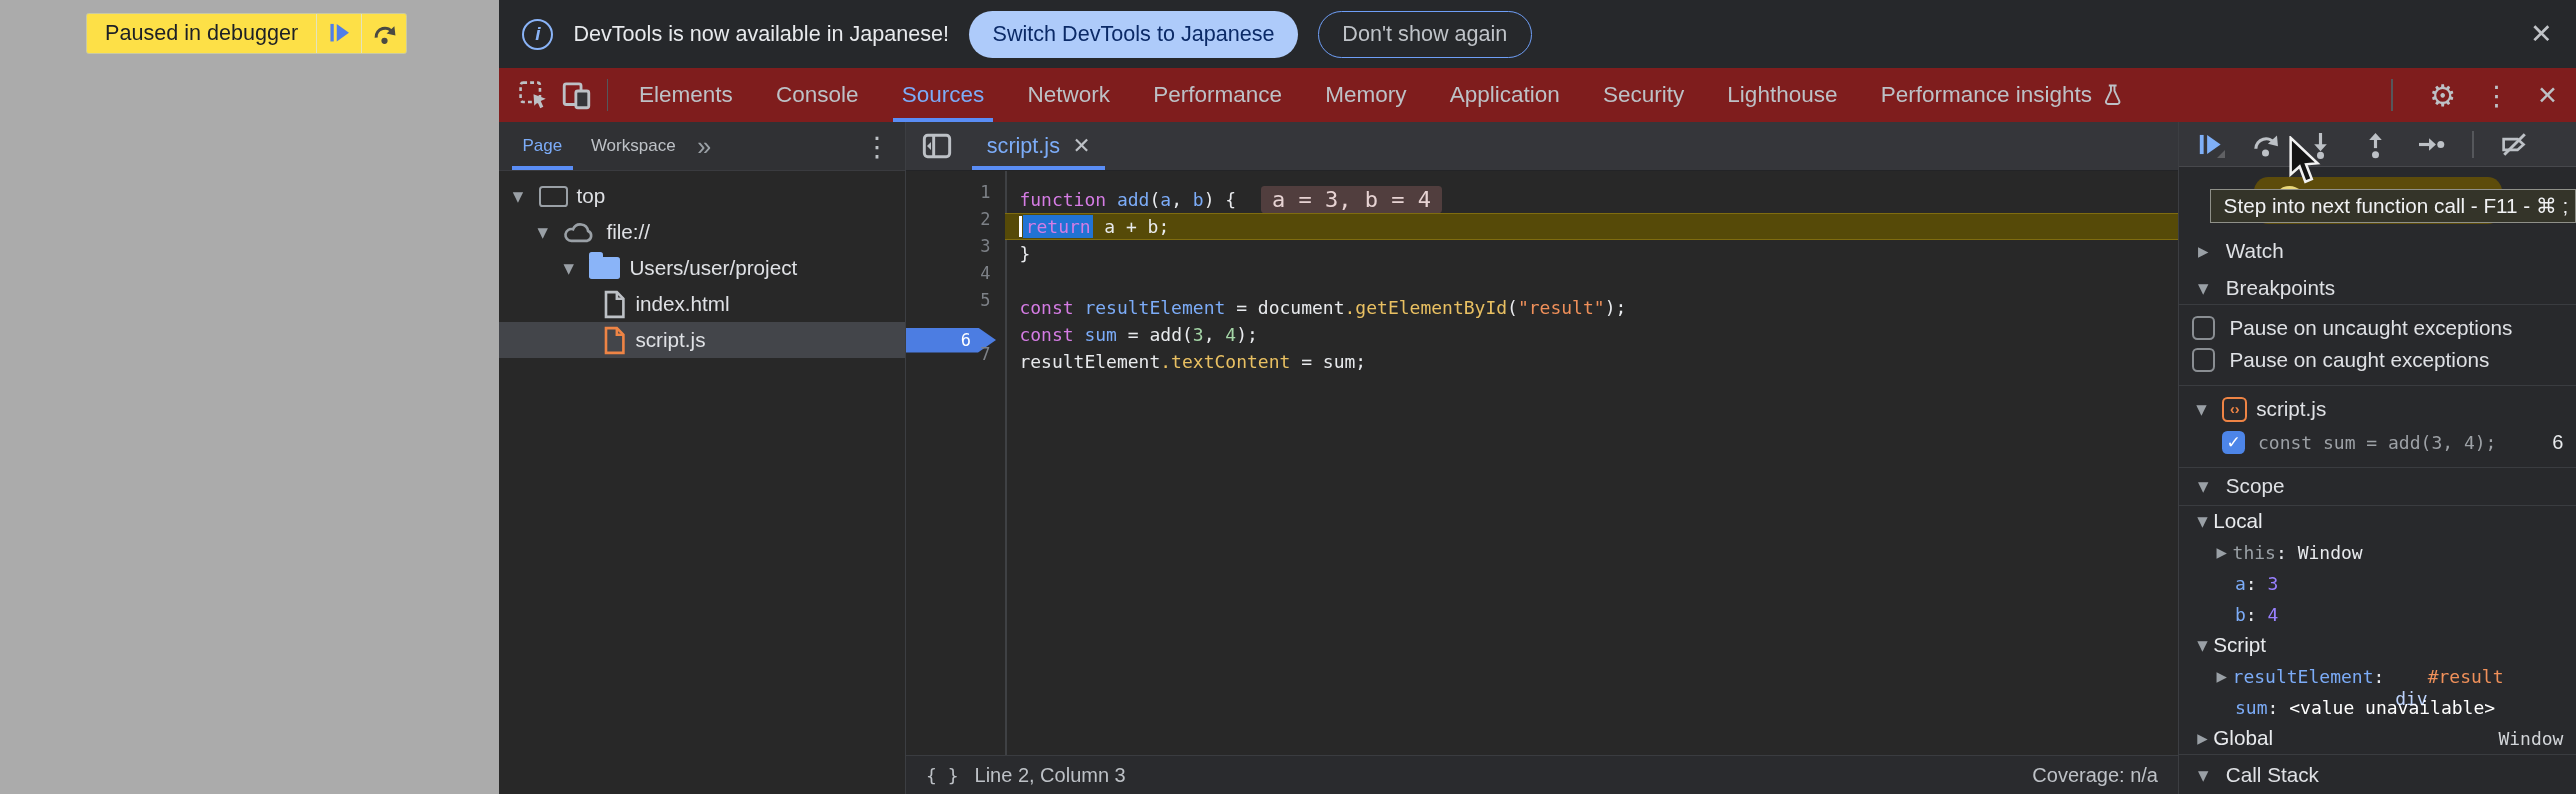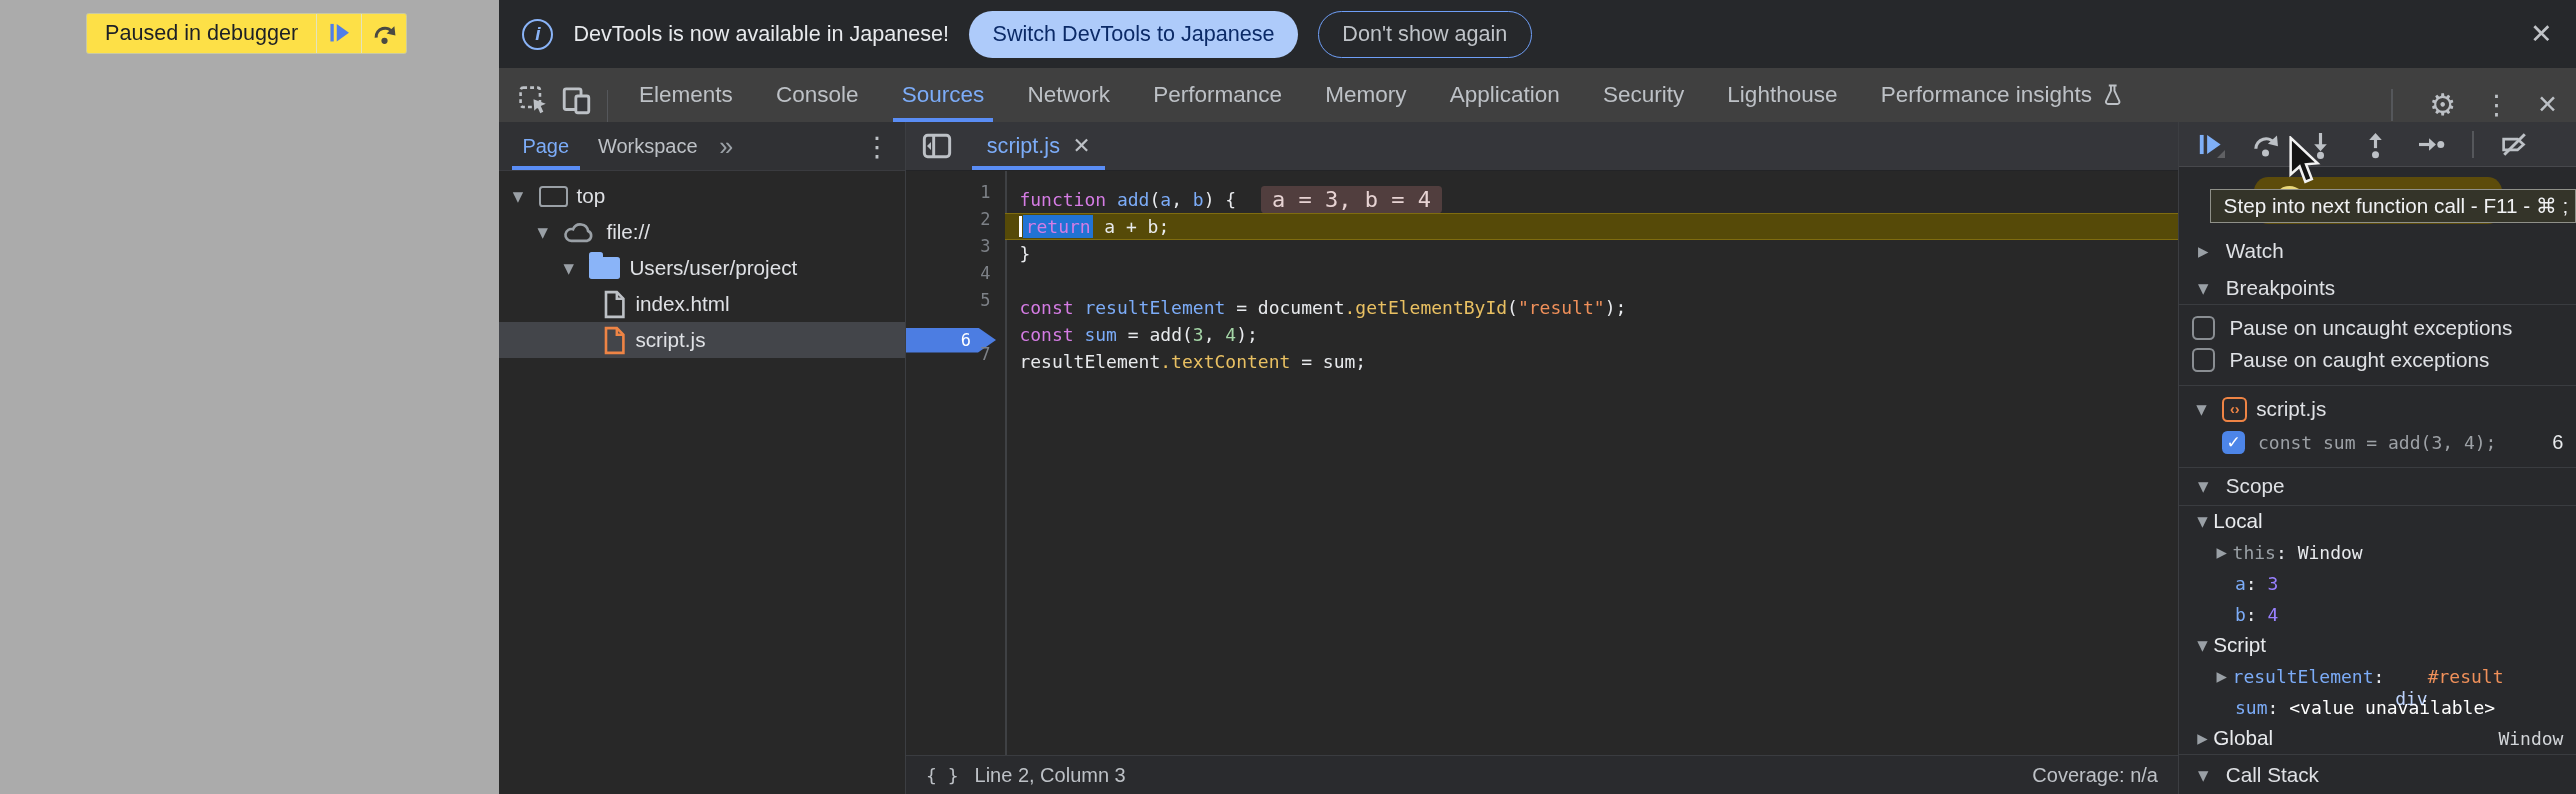--- a/index.html
+++ b/index.html
@@ -22,40 +22,40 @@
   .info-ic { width:31px; height:31px; border:2.7px solid #8ab4f8; border-radius:50%; color:#8ab4f8;
              display:flex; align-items:center; justify-content:center; font-size:19px; font-weight:bold; font-style:italic; flex:none;}
   .notif-msg { font-size:21.6px; color:#e8eaed; white-space:nowrap; }
   .pill { height:47px; border-radius:23.4px; padding:0 23.4px; display:flex; align-items:center; font-size:21.6px;
           background:#aecbfa; color:#0b2a67; font-weight:500; white-space:nowrap; }
   .pill.outline { background:transparent; border:1.8px solid #6f9ff8; color:#bfc3c8; font-weight:400; }
   .icon-btn { color:#c0c3c7; display:flex; align-items:center; justify-content:center; }
   .notif-close { margin-left:auto; font-size:27px; }
 
   
-  .tabbar { height:54px; flex:none; background:#404040; display:flex; align-items:flex-end; padding:0 18px 0 12.6px; }
+  .tabbar { height:54px; flex:none; background:#7f1d1d; display:flex; align-items:center; padding:0 18px 0 12.6px; }
   .tb-ic { width:43px; height:43px; display:flex; align-items:center; justify-content:center; }
   .vsep { width:1.8px; height:32px; background:#55575b; margin:0 9px; flex:none; }
   .tab { padding:0 21.6px; height:100%; display:flex; align-items:center; gap:9px; font-size:22.5px; color:#bdc1c6;
          position:relative; white-space:nowrap; }
   .tab.sel { color:#7cacf8; }
   .tab.sel::after { content:""; position:absolute; left:12.6px; right:12.6px; bottom:0; height:4.5px; background:#5a8df5; }
   .tabbar .right { margin-left:auto; display:flex; align-items:center; gap:27px; }
   .gear { font-family:"DejaVu Sans",sans-serif; font-size:30px; color:#bdc1c6; }
   .kebab { font-family:"DejaVu Sans",sans-serif; font-size:27px; color:#bdc1c6; }
   .xclose { font-size:25px; color:#bdc1c6; }
 
   
   .main { flex:1; display:flex; min-height:0; }
 
   
   .navigator { width:407px; flex:none; display:flex; flex-direction:column; border-right:1.8px solid #3c3e42; }
   .nav-head { height:49px; flex:none; background:#303134; display:flex; align-items:center; padding:0 14.4px 0 9px;
               border-bottom:0.9px solid #3a3b3f; }
-  .nav-tab { padding:0 14.4px; height:100%; display:flex; align-items:center; font-size:20px; color:#bdc1c6; position:relative; }
+  .nav-tab { padding:0 14.4px; height:100%; display:flex; align-items:center; font-size:17px; color:#bdc1c6; position:relative; }
   .nav-tab.sel { color:#7cacf8; }
   .nav-tab.sel::after { content:""; position:absolute; left:3.6px; right:3.6px; bottom:0; height:3.6px; background:#5a8df5; }
   .chevrons { font-size:25px; color:#9aa0a6; margin-left:7.2px; }
   .nav-head .kebab { margin-left:auto; }
   .tree { flex:1; padding-top:7.2px; font-size:20.7px; color:#dfe1e5; }
   .trow { height:36px; display:flex; align-items:center; gap:9px; white-space:nowrap; }
   .trow.sel { background:#43454a; }
   .tri { font-family:"DejaVu Sans",sans-serif; font-size:13.5px; color:#9aa0a6; width:23.4px; text-align:center; flex:none; }
   .frame-ic { width:29px; height:20.7px; border:2.7px solid #9aa0a6; border-radius:3.6px; flex:none; }
   .folder-ic { width:31px; height:21.6px; background:#8ab4f8; border-radius:2.7px; position:relative; flex:none; }

